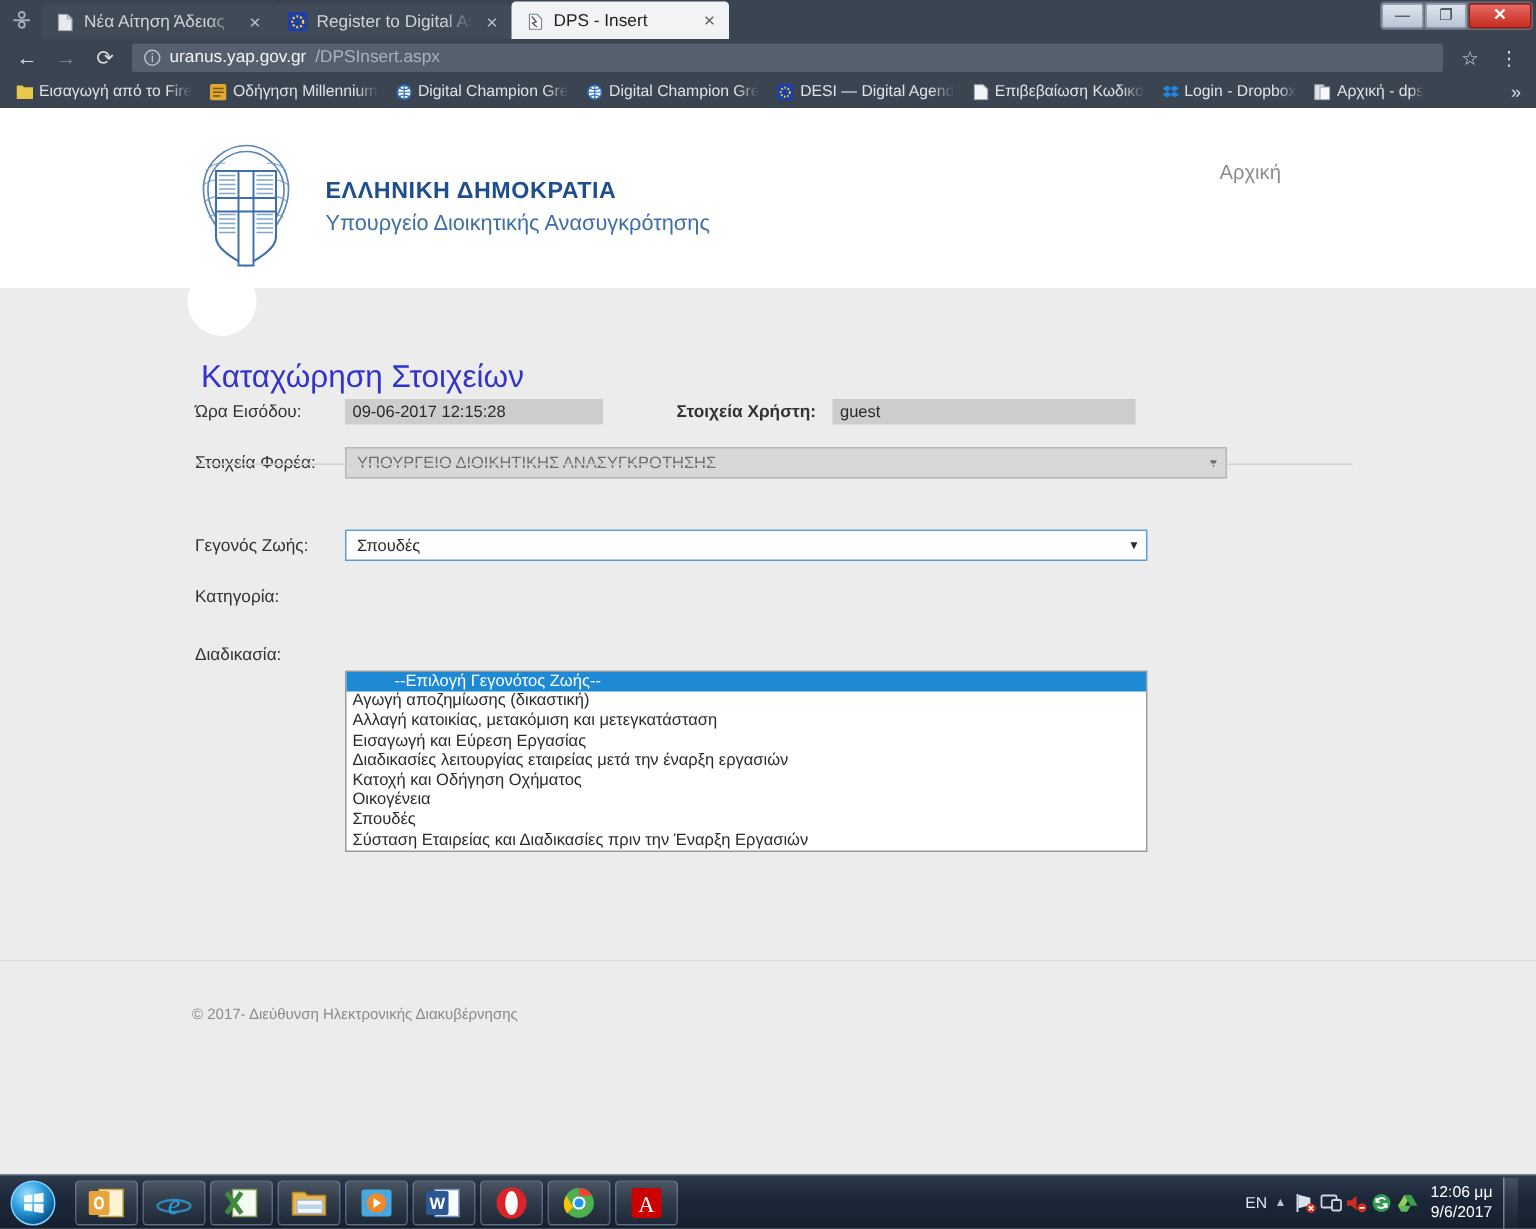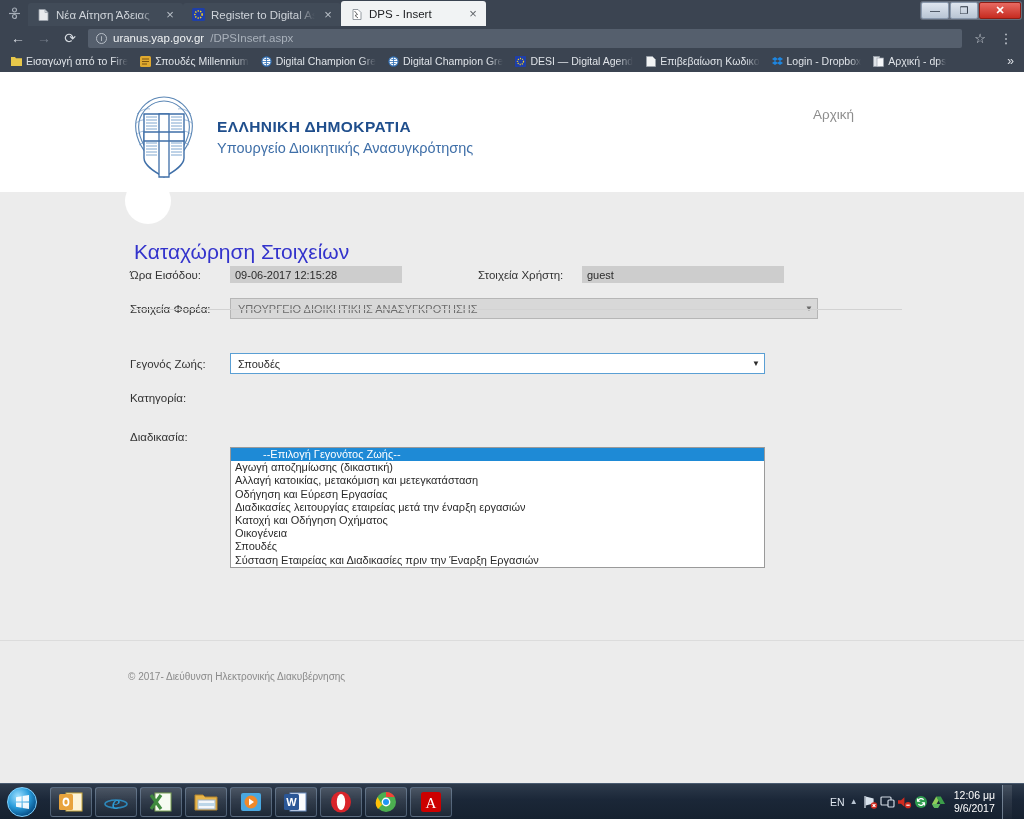--- a/index.html
+++ b/index.html
@@ -207,21 +207,21 @@
           </span>
         <span class="bmtxt">Εισαγωγή από το Fire</span>
       </div>
       <div class="bm">
         <span class="bmico">
             <svg width="11" height="11" viewBox="0 0 11 11">
               <rect width="11" height="11" rx="1.5" fill="#e0a92e"></rect>
               <path d="M2 3h7M2 5.5h7M2 8h5" stroke="#7a5210" stroke-width="1"></path>
             </svg>
           </span>
-        <span class="bmtxt">Σπουδές Millennium</span>
+        <span class="bmtxt">Οδήγηση Millennium</span>
       </div>
       <div class="bm">
         <span class="bmico">
             <svg width="11" height="11" viewBox="0 0 11 11">
               <circle cx="5.5" cy="5.5" r="4.6" fill="#fff" stroke="#2f6fb5" stroke-width="1.1"></circle>
               <path d="M.9 5.5h9.2M5.5.9v9.2M2.2 2.6c2 1.4 4.6 1.4 6.6 0M2.2 8.4c2-1.4 4.6-1.4 6.6 0" stroke="#2f6fb5" stroke-width=".8" fill="none"></path>
             </svg>
           </span>
         <span class="bmtxt">Digital Champion Gre</span>
       </div>
@@ -305,21 +305,21 @@
         <div class="home-link">Αρχική</div>
       </div>
       <div class="hdr-circle"></div>
 
       <div class="page-title">Καταχώρηση Στοιχείων</div>
 
       <div class="form">
         <div class="frow">
           <span class="flabel">Ώρα Εισόδου:</span>
           <span class="ro-field" style="width:172px;">09-06-2017 12:15:28</span>
-          <span class="flabel" style="width:104px;flex:0 0 104px;margin-left:76px;">Στοιχεία Χρήστη:</span>
+          <span class="flabel" style="width:104px;flex:0 0 104px;margin-left:49px;font-weight:bold;">Στοιχεία Χρήστη:</span>
           <span class="ro-field" style="width:202px;">guest</span>
         </div>
         <div class="frow">
           <span class="flabel">Στοιχεία Φορέα:</span>
           <span class="sel" style="width:588px;">
             <span>ΥΠΟΥΡΓΕΙΟ ΔΙΟΙΚΗΤΙΚΗΣ ΑΝΑΣΥΓΚΡΟΤΗΣΗΣ</span>
             <span class="caret">▼</span>
           </span>
         </div>
       </div>
@@ -338,21 +338,21 @@
         </div>
         <div class="frow">
           <span class="flabel">Διαδικασία:</span>
         </div>
       </div>
 
       <div class="dd-list">
         <div class="dd-item sel-hl">--Επιλογή Γεγονότος Ζωής--</div>
         <div class="dd-item">Αγωγή αποζημίωσης (δικαστική)</div>
         <div class="dd-item">Αλλαγή κατοικίας, μετακόμιση και μετεγκατάσταση</div>
-        <div class="dd-item">Οδήγηση και Εύρεση Εργασίας</div>
+        <div class="dd-item">Εισαγωγή και Εύρεση Εργασίας</div>
         <div class="dd-item">Διαδικασίες λειτουργίας εταιρείας μετά την έναρξη εργασιών</div>
         <div class="dd-item">Κατοχή και Οδήγηση Οχήματος</div>
         <div class="dd-item">Οικογένεια</div>
         <div class="dd-item">Σπουδές</div>
         <div class="dd-item">Σύσταση Εταιρείας και Διαδικασίες πριν την Έναρξη Εργασιών</div>
       </div>
 
       <div class="footer-rule"></div>
       <div class="footer">
         <div class="footer-txt">© 2017- Διεύθυνση Ηλεκτρονικής Διακυβέρνησης</div>

